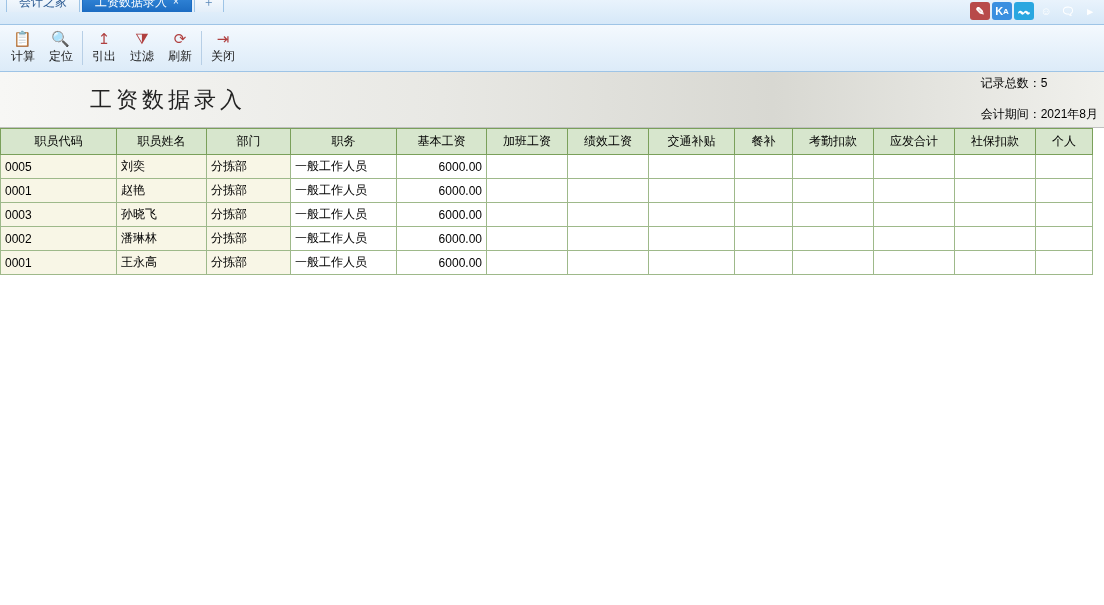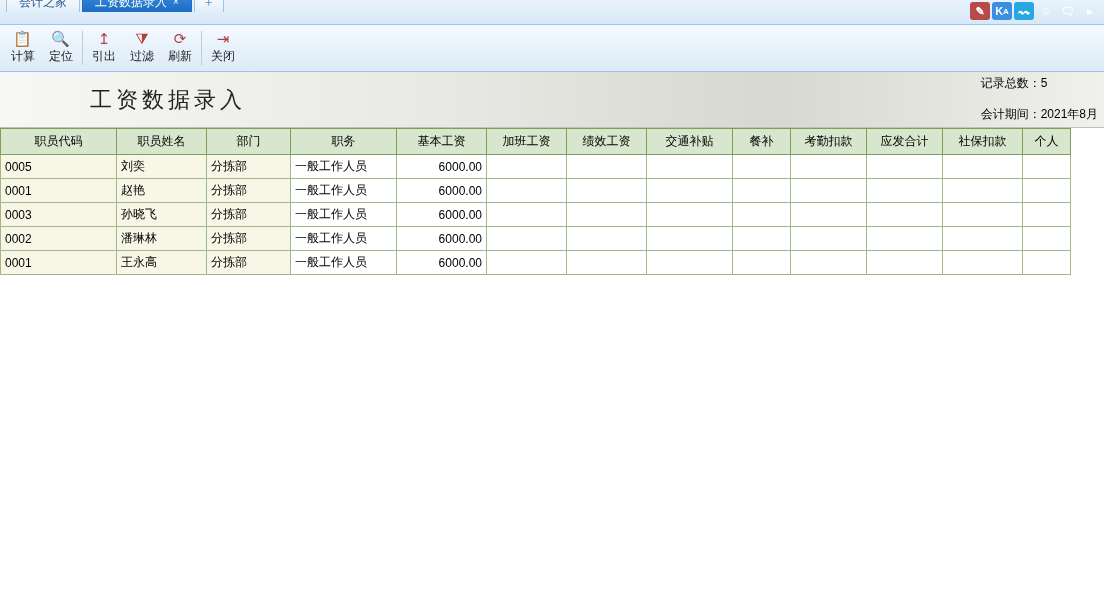--- a/index.html
+++ b/index.html
@@ -141,21 +141,21 @@
     border-collapse: collapse;
     table-layout: fixed;
   }
   table.grid th {
     background: #d7e6cd;
     border: 1px solid #7aa05a;
     height: 26px;
     font-weight: normal;
     font-size: 12px;
     color: #000;
-    padding: 0 4px;
+    padding: 0 16px;
     white-space: nowrap;
     text-align: center;
   }
   table.grid td {
     border: 1px solid #9eb98a;
     height: 24px;
     padding: 0 4px;
     font-size: 12px;
     background: #fff;
     white-space: nowrap;

